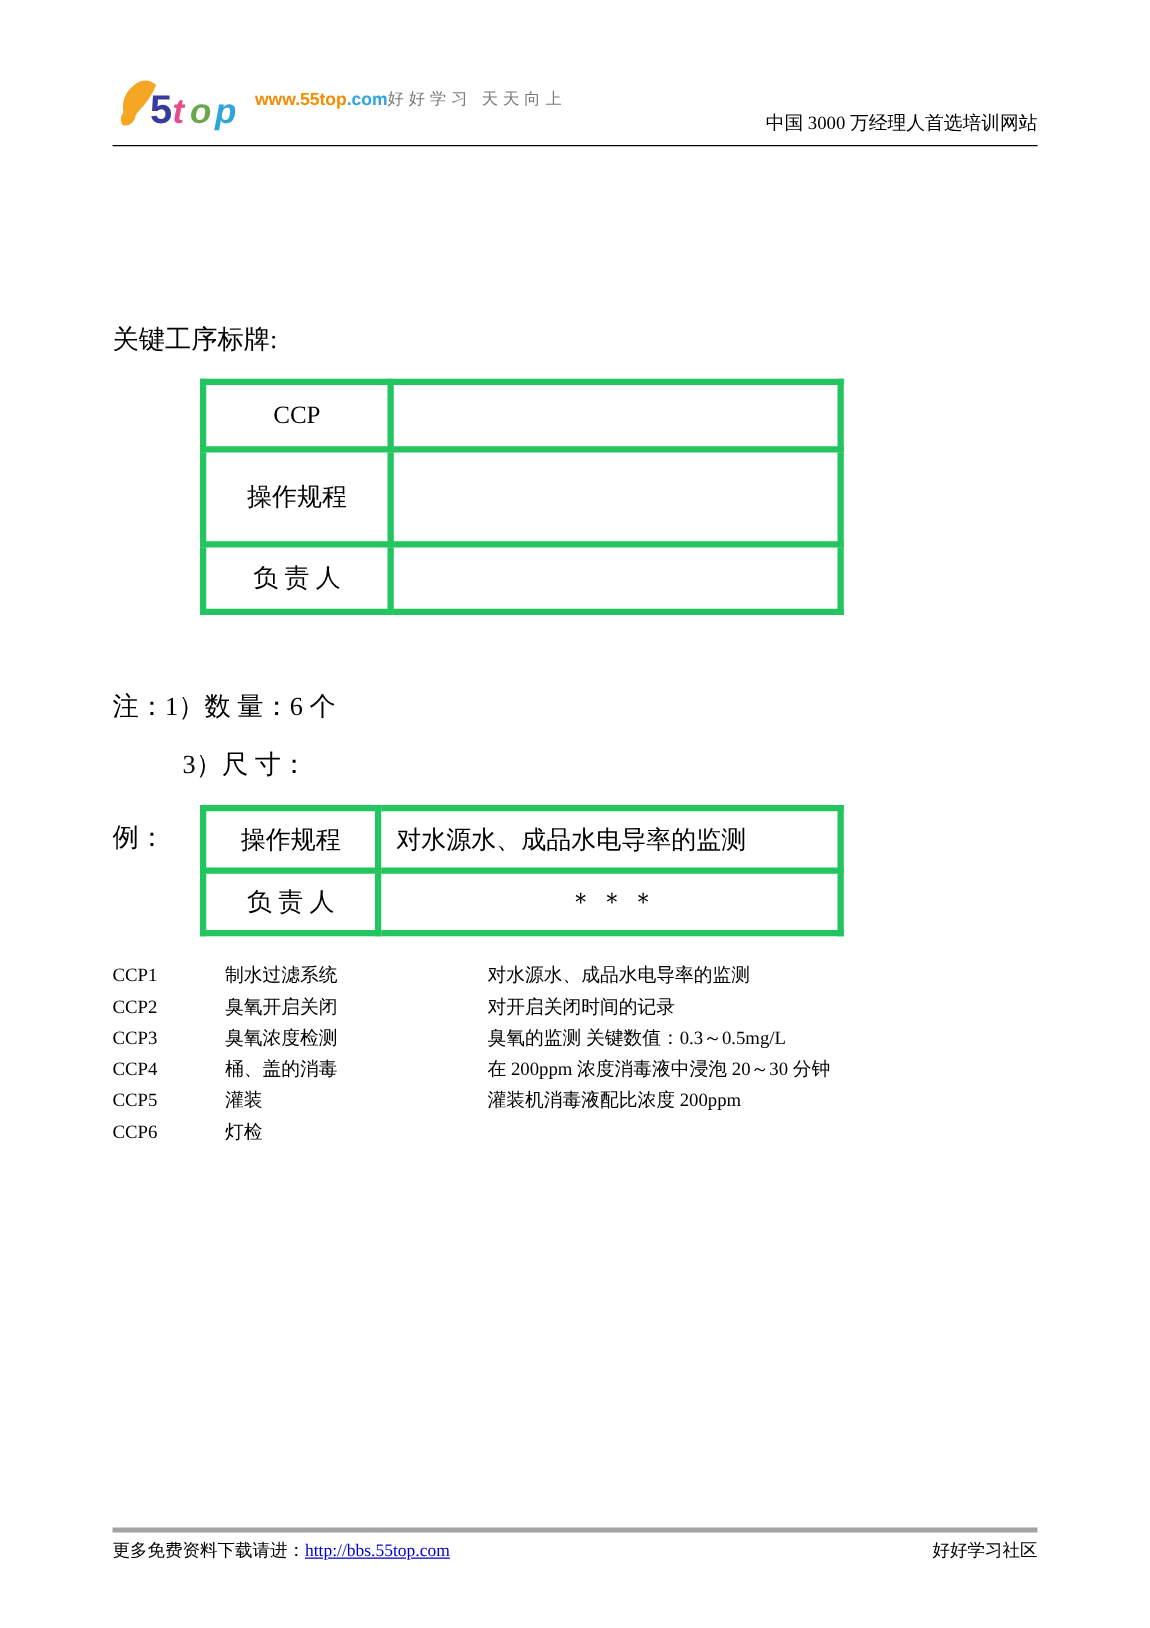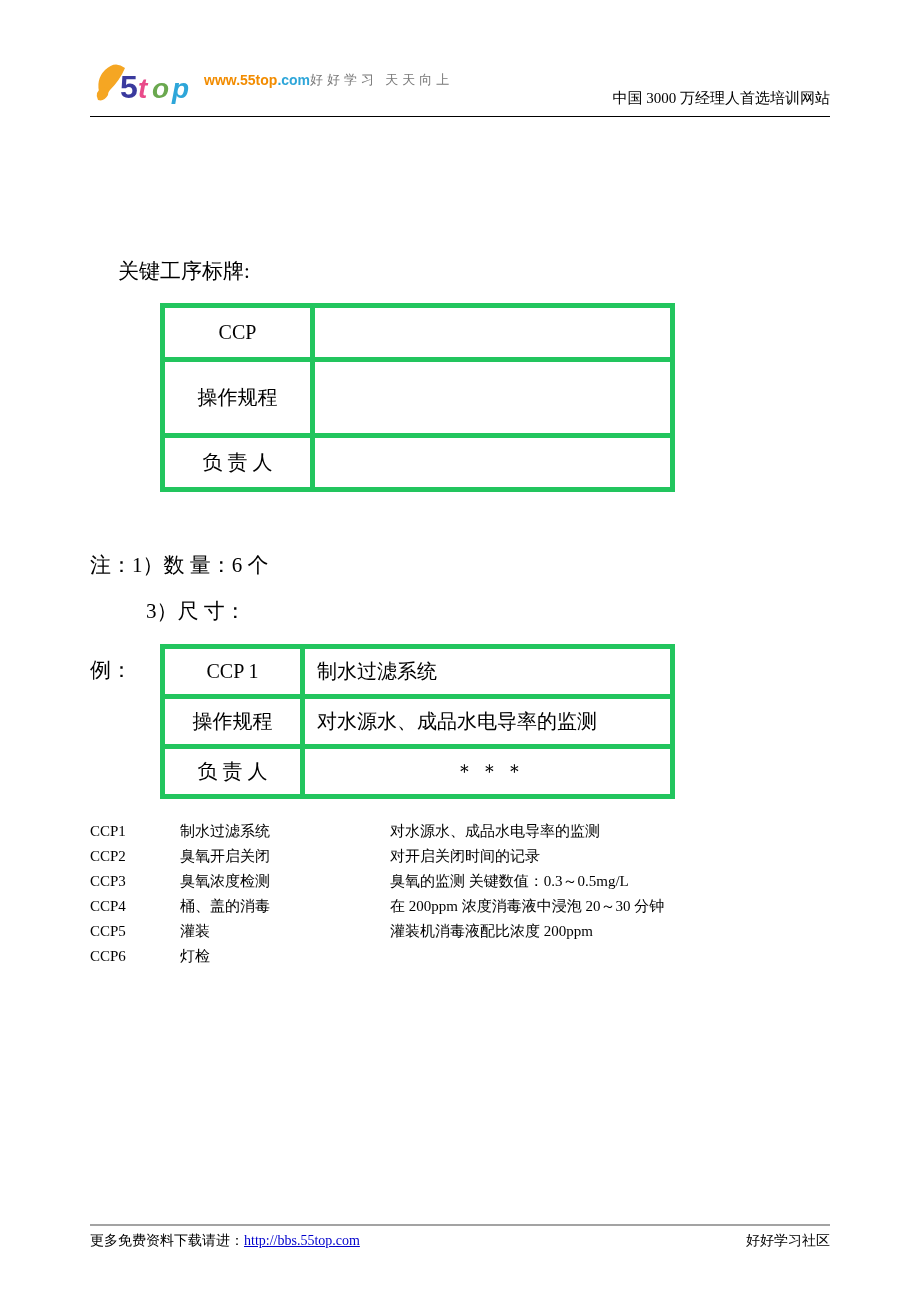--- a/index.html
+++ b/index.html
@@ -44,21 +44,20 @@
     .logo-slogan { color: #7a7a7a; letter-spacing: 4px; font-size: 13px; }
     .header-right {
       font-size: 15px;
       color: #000;
       align-self: flex-end;
       padding-bottom: 2px;
     }
     .section-title {
       font-size: 21px;
       margin-bottom: 18px;
-      margin-left: 28px;
     }
     .tbl {
       border-collapse: collapse;
       margin-left: 70px;
       margin-bottom: 50px;
     }
     .tbl td {
       border: 5px solid #22c55e;
       font-size: 20px;
       padding: 0 8px;
@@ -92,21 +91,21 @@
       line-height: 25px;
     }
     .ccp-row { display: flex; }
     .ccp-id { width: 90px; }
     .ccp-name { width: 210px; }
     .footer {
       position: absolute;
       bottom: 52px;
       left: 90px;
       right: 90px;
-      border-top: 2px solid #a3a3a3;
+      border-top: 4px solid #a3a3a3;
       padding-top: 6px;
       font-size: 14px;
       display: flex;
       justify-content: space-between;
       align-items: flex-end;
     }
     .footer a { color: #0000cc; text-decoration: underline; }
   </style>
 </head>
 <body>
@@ -155,24 +154,20 @@
 
   <div class="notes">
     <div>注：1）数 量：6 个</div>
     <div><span class="indent">3）尺 寸：</span></div>
   </div>
 
   <div class="example-row">
     <div class="example-label">例：</div>
     <table class="tbl tbl2">
       <tbody>
-          <tr>
-        <td class="col-a">CCP 1</td>
-        <td class="col-b">制水过滤系统</td>
-      </tr>
       <tr>
         <td class="col-a">操作规程</td>
         <td class="col-b">对水源水、成品水电导率的监测</td>
       </tr>
       <tr>
         <td class="col-a">负 责 人</td>
         <td class="col-b center">＊  ＊  ＊</td>
       </tr>
     </tbody>
       </table>

